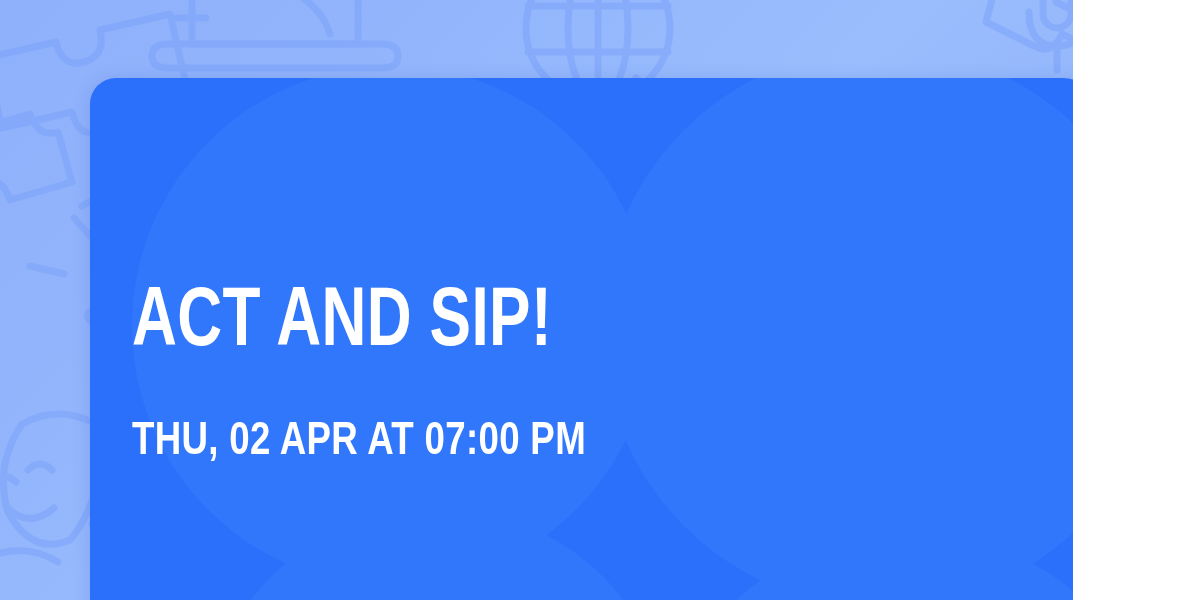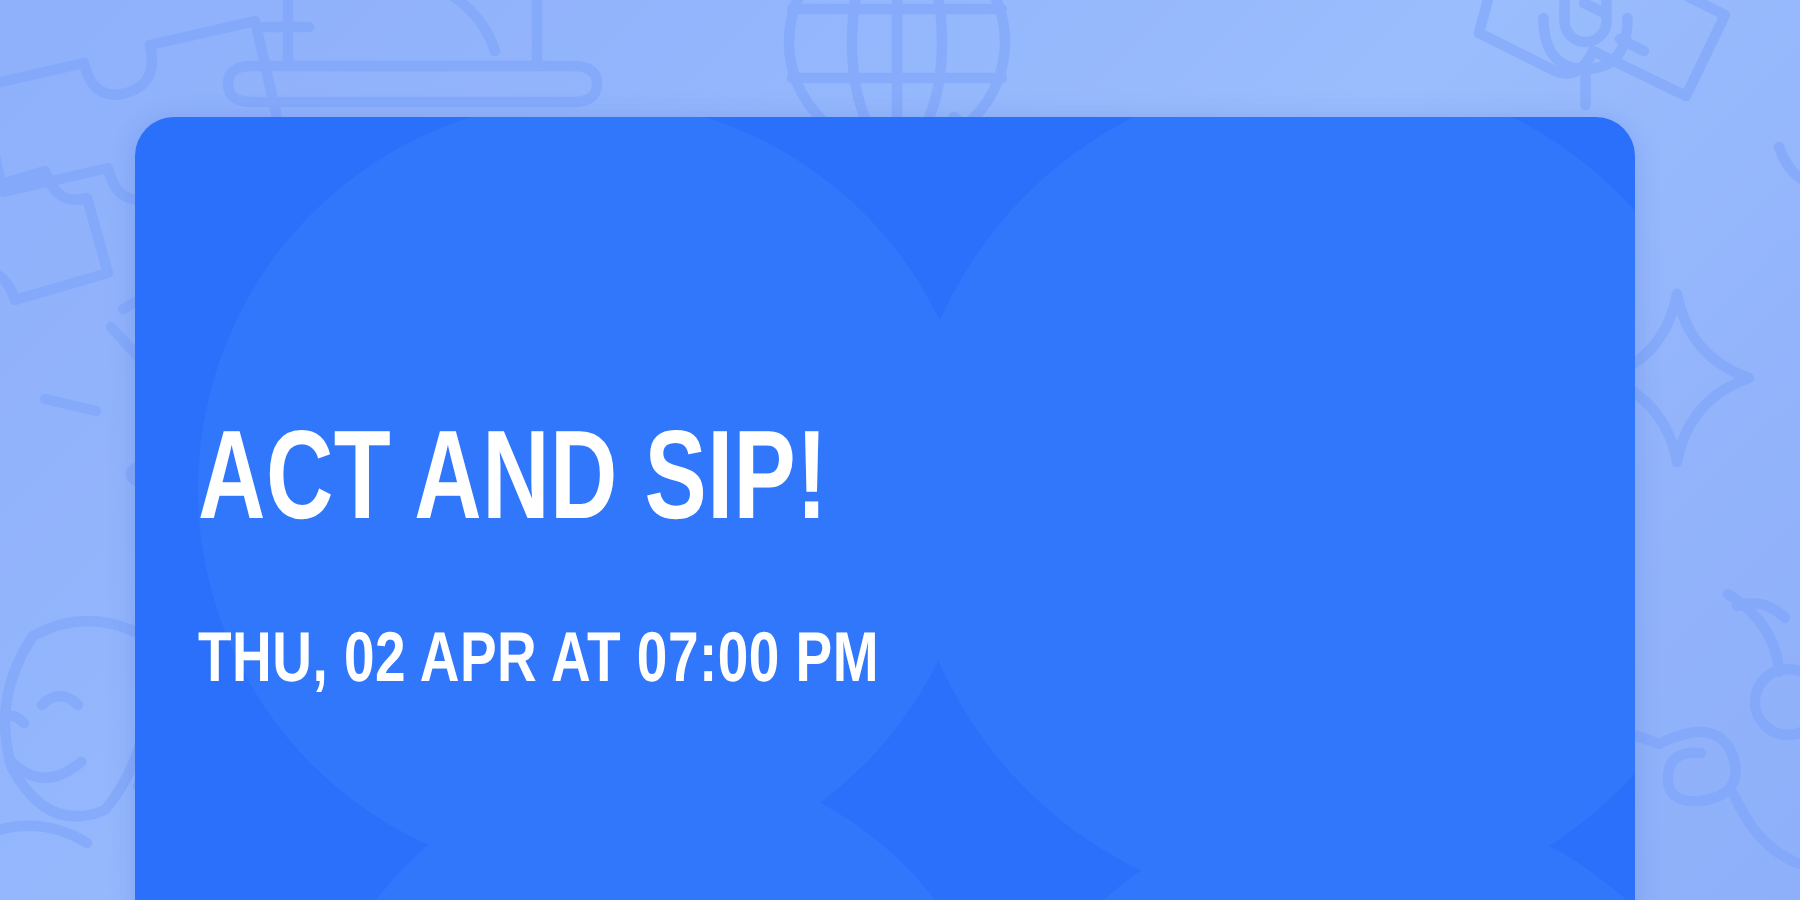--- a/index.html
+++ b/index.html
@@ -6,21 +6,21 @@
     margin: 0;
     padding: 0;
     width: 1200px;
     height: 600px;
     overflow: hidden;
     font-family: "Liberation Sans", sans-serif;
   }
 
   #stage {
     position: relative;
-    width: 1200px;
+    width: 1073px;
     height: 600px;
     overflow: hidden;
     background: linear-gradient(135deg, #8FB0FB 0%, #93B5FC 28%, #9ABDFD 55%, #93B4FB 78%, #8EB0FA 100%);
     text-decoration: underline;
   }
 
   
   #bg-pattern {
     position: absolute;
     inset: 0;

